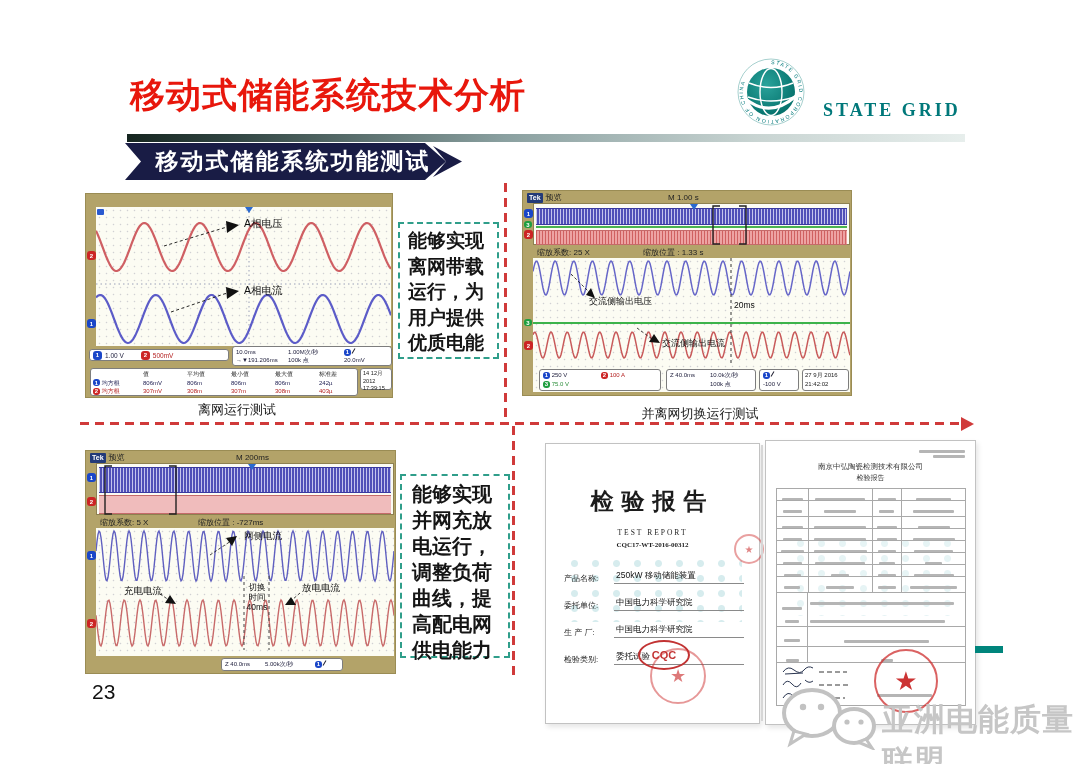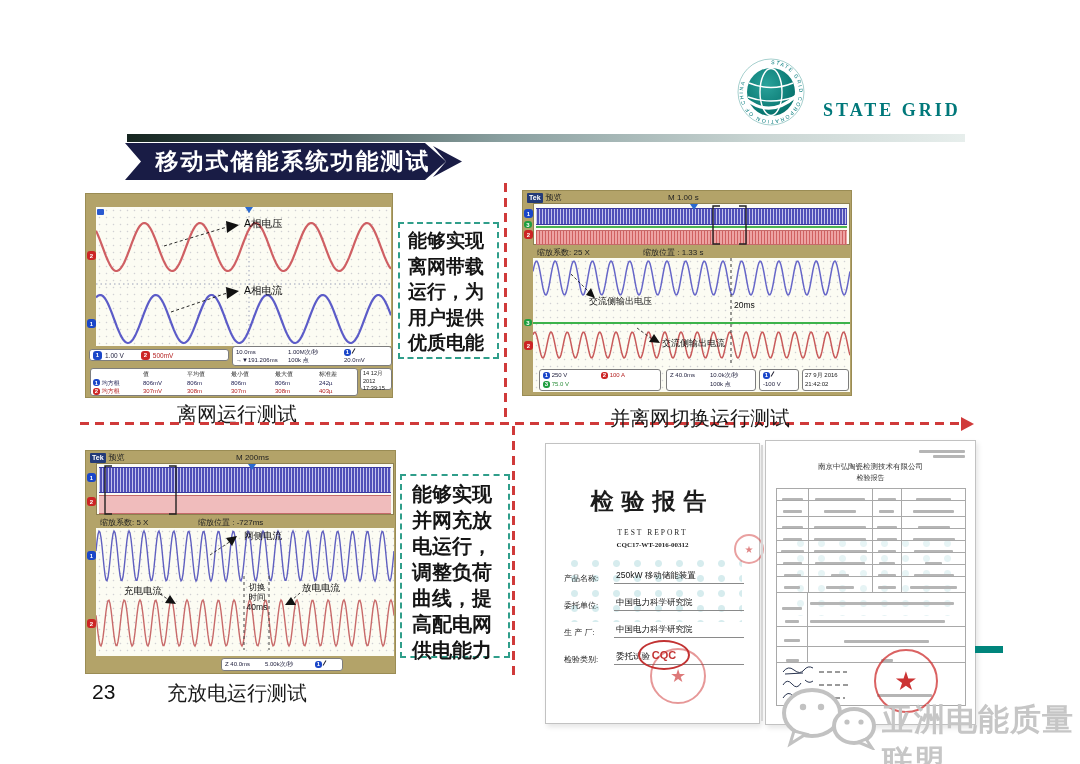--- a/index.html
+++ b/index.html
@@ -44,21 +44,21 @@
         display:flex;align-items:center;gap:3px;padding:0 3px;box-sizing:border-box;font-size:6.5px;}
   .rgrid{position:absolute;background:#fff;border:1px solid #7d7d7d;border-radius:3px;color:#1c1c3a;
         display:grid;padding:1px 3px;box-sizing:border-box;font-size:6px;line-height:8px;}
   .mtable{position:absolute;background:#fff;border:1px solid #7d7d7d;border-radius:3px;display:grid;
         grid-template-columns:50px 44px 44px 44px 44px 36px;font-size:6px;line-height:8.5px;padding:1px 2px;box-sizing:border-box;color:#333;}
   .mtable .r1{color:#1c1c50;} .mtable .r2{color:#b42222;}
   .datebox{position:absolute;background:#fff;border:1px solid #7d7d7d;border-radius:3px;font-size:5.6px;line-height:7.5px;
         padding:1px 2px;color:#222;box-sizing:border-box;}
   .wavelabel{position:absolute;font-size:10.5px;color:#111;white-space:nowrap;}
   .sideclip{position:absolute;left:1px;}
-  .caption{position:absolute;width:200px;text-align:center;font-size:20px;color:#1a1a1a;}
+  .caption{position:absolute;width:200px;text-align:center;font-size:13px;color:#1a1a1a;}
   
   .note{position:absolute;border:2px dashed #2f9e8a;background:#fff;color:#151515;font-weight:bold;
         word-break:break-all;box-sizing:border-box;}
   .dash-h{position:absolute;height:3px;background:repeating-linear-gradient(90deg,#d03a3a 0 9px,transparent 9px 15px);}
   .dash-v{position:absolute;width:3px;background:repeating-linear-gradient(180deg,#d03a3a 0 9px,transparent 9px 15px);}
   .arrow-r{position:absolute;width:0;height:0;border:7px solid transparent;border-left:13px solid #d03a3a;}
   
   .page{position:absolute;background:#fff;border:1px solid #c2c2c2;box-shadow:2px 3px 5px rgba(0,0,0,.10);box-sizing:border-box;}
   .speckle{position:absolute;background-image:radial-gradient(circle,rgba(30,150,160,.18) 3px,transparent 4px);background-size:21px 15px;}
   .rp-title{position:absolute;width:100%;text-align:center;font-family:"Liberation Serif","DejaVu Serif",serif;
@@ -77,20 +77,21 @@
   
   .pagenum{position:absolute;left:92px;top:680px;font-size:21px;color:#111;}
   .wm-text{position:absolute;left:882px;top:699px;font-size:31px;font-weight:bold;color:#c6c6c6;letter-spacing:1px;}
   .gridsvg{position:absolute;left:0;top:0;}
 </style>
 </head>
 <body>
 
 <div id="slide">
 
+  <div class="title">移动式储能系统技术分析</div>
 
   <div class="logo">
     <svg width="72" height="72" viewBox="0 0 72 72">
       <defs>
         <radialGradient id="gteal" cx="40%" cy="35%" r="75%">
           <stop offset="0%" stop-color="#2aa39b"></stop>
             <stop offset="100%" stop-color="#006b66"></stop>
         </radialGradient>
         <path id="ringpath" d="M36,8 a28,28 0 1,1 -0.01,0 z"></path>
       </defs>
@@ -290,21 +291,20 @@
     </div>
     <span class="chip c1 sideclip" style="top:100px;">1</span>
     <span class="chip c2 sideclip" style="top:168px;">2</span>
 
     <div class="rgrid" style="left:135px;top:207px;width:122px;height:13px;grid-template-columns:40px 50px 26px;">
       <span>Z 40.0ms</span>
       <span>5.00k次/秒</span>
       <span><span class="chip c1" style="width:7px;height:7px;">1</span> <i style="display:inline-block;width:1px;height:6px;background:#223;transform:rotate(30deg);"></i></span>
     </div>
   </div>
-  <div class="caption" style="left:137px;top:680px;">充放电运行测试</div>
 
   <div class="note" style="left:400px;top:474px;width:110px;height:184px;padding:5px 10px;font-size:20px;line-height:26px;">能够实现并网充放电运行，调整负荷曲线，提高配电网供电能力</div>
 
   <div class="page" style="left:545px;top:443px;width:215px;height:281px;">
     <div class="speckle" style="left:18px;top:112px;width:178px;height:66px;"></div>
     <div class="rp-title" style="top:42px;font-size:23px;letter-spacing:8px;">检验报告</div>
     <div class="rp-title" style="top:84px;font-size:7.5px;letter-spacing:2px;font-weight:normal;">TEST REPORT</div>
     <div class="rp-title" style="top:97px;font-size:7px;font-weight:bold;">CQC17-WT-2016-00312</div>
     <div style="position:absolute;left:18px;top:126px;width:180px;">
       <div class="field">

